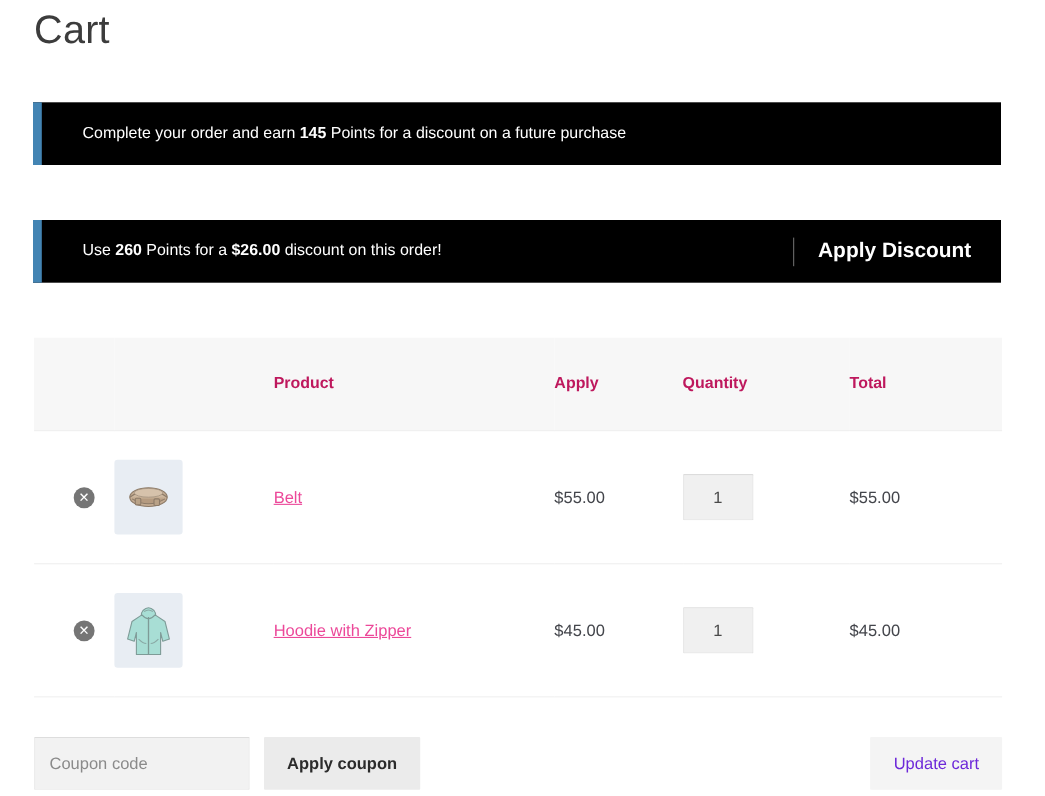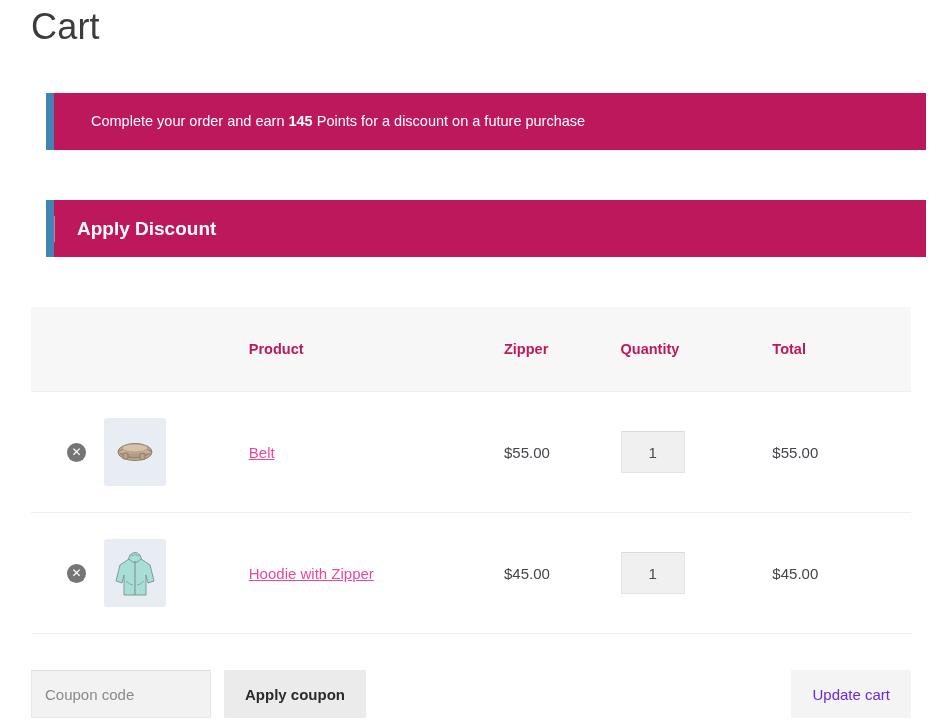--- a/index.html
+++ b/index.html
@@ -32,24 +32,24 @@
     font-weight: 300;
     letter-spacing: 0.2px;
     color: #3c3c3c;
     line-height: 1.15;
     margin: 0;
   }
 
   
   .notice {
     position: absolute;
-    left: 46px;
+    left: 30px;
     width: 880px;
     box-sizing: border-box;
-    background: #be185d;
+    background: #000000;
     border-left: 8px solid #4384b3;
     color: #ffffff;
     font-size: 14.5px;
     display: flex;
     align-items: center;
   }
   .notice-1 { top: 93px; height: 57px; }
   .notice-2 { top: 200px; height: 57px; }
 
   .notice-text {
@@ -192,21 +192,21 @@
   }
   .actions-inner {
     display: flex;
     align-items: center;
     height: 100%;
     width: 100%;
     box-sizing: border-box;
   }
 
   .coupon-input {
-    width: 180px;
+    width: 196px;
     height: 48px;
     box-sizing: border-box;
     background: #f2f2f2;
     border: 1px solid #e8e8e8;
     border-top: 1px solid #dddddd;
     color: #0369a1;
     font-size: 15px;
     font-family: "Liberation Sans", sans-serif;
     padding: 0 13px;
     outline: none;
@@ -248,41 +248,44 @@
 
   <h1 class="page-title">Cart</h1>
 
   <div class="notice notice-1">
     <div class="notice-text">
       <span>Complete your order and earn </span><b>145</b><span> Points for a discount on a future purchase</span>
     </div>
   </div>
 
   <div class="notice notice-2">
+    <div class="notice-text">
+      <span>Use </span><b>260</b><span> Points for a </span><b>$26.00</b><span> discount on this order!</span>
+    </div>
     <div class="notice-action-wrap">
       <span class="notice-divider"></span>
       <a class="notice-action" href="#">Apply Discount</a>
     </div>
   </div>
 
   <table class="cart-table">
     <colgroup>
       <col class="col-remove">
         <col class="col-thumb">
         <col class="col-name">
       <col class="col-price">
         <col class="col-qty">
         <col class="col-total">
     </colgroup>
     <thead>
       <tr>
         <th class="h-remove"></th>
         <th class="h-thumb"></th>
         <th class="h-product">Product</th>
-        <th class="h-price">Zipper</th>
+        <th class="h-price">Apply</th>
         <th class="h-qty">Quantity</th>
         <th class="h-total">Total</th>
       </tr>
     </thead>
     <tbody>
 
       <tr>
         <td>
           <a class="remove-btn" href="#">✕</a>
         </td>

